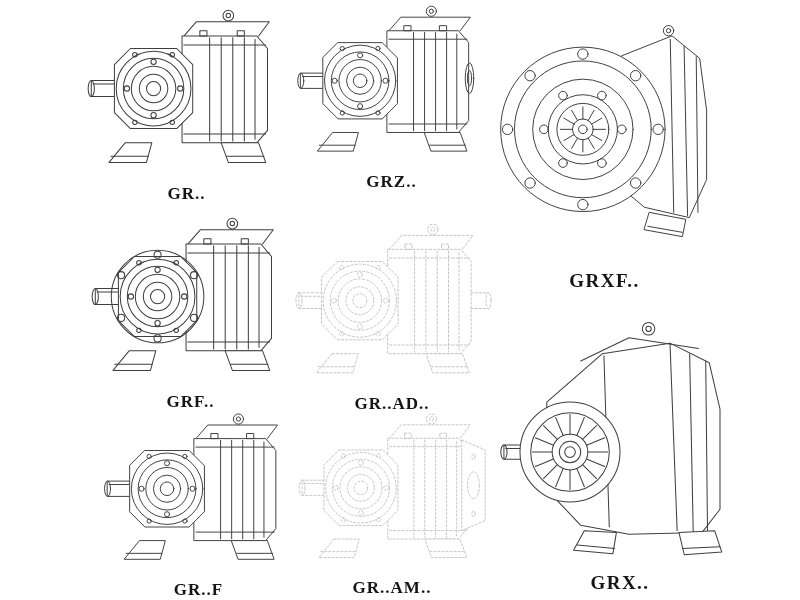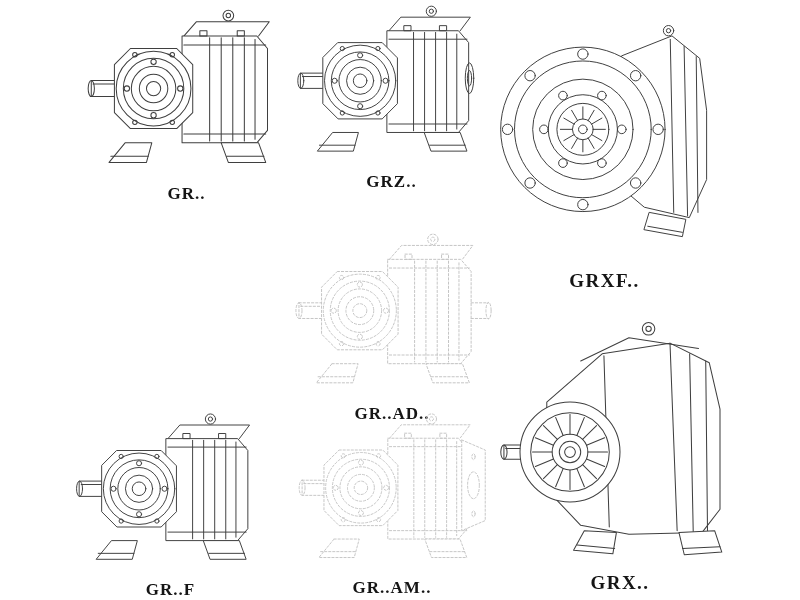--- a/index.html
+++ b/index.html
@@ -215,36 +215,42 @@
     <div class="caption">GRZ..</div>
   </div>
 
   <div class="figure" style="left:492px;top:8px;width:225px;align-items:center;">
     <svg class="fig" width="225" height="260" viewBox="0 0 260 300">
       <use href="#sym-grxf" stroke="#3f3f3f"></use>
     </svg>
     <div class="caption caption-lg">GRXF..</div>
   </div>
 
-
-  <div class="figure" style="left:292px;top:228px;width:200px;">
+  <div class="figure" style="left:88px;top:212px;width:205px;">
+    <svg class="fig" width="205" height="178" viewBox="0 0 230 200">
+      <use href="#sym-gb-flange" stroke="#3f3f3f"></use>
+    </svg>
+    <div class="caption">GRF..</div>
+  </div>
+
+  <div class="figure" style="left:292px;top:218px;width:200px;">
     <svg class="fig ghost" width="200" height="174" viewBox="0 0 230 200">
       <use href="#sym-gb-ad" stroke="#c5c5c5"></use>
     </svg>
     <div class="caption">GR..AD..</div>
   </div>
 
   <div class="figure" style="left:495px;top:302px;width:250px;justify-content:space-between;">
     <svg class="fig" width="250" height="268" viewBox="0 0 280 300">
       <use href="#sym-grx" stroke="#3f3f3f"></use>
     </svg>
     <div class="caption caption-lg">GRX..</div>
   </div>
 
-  <div class="figure" style="left:68px;top:408px;width:205px;">
+  <div class="figure" style="left:96px;top:408px;width:205px;">
     <svg class="fig" width="205" height="170" viewBox="0 0 230 200">
       <use href="#sym-gb" stroke="#3f3f3f"></use>
     </svg>
     <div class="caption">GR..F</div>
   </div>
 
   <div class="figure" style="left:292px;top:408px;width:200px;">
     <svg class="fig ghost" width="200" height="168" viewBox="0 0 230 200">
       <use href="#sym-gb-am" stroke="#c5c5c5"></use>
     </svg>

